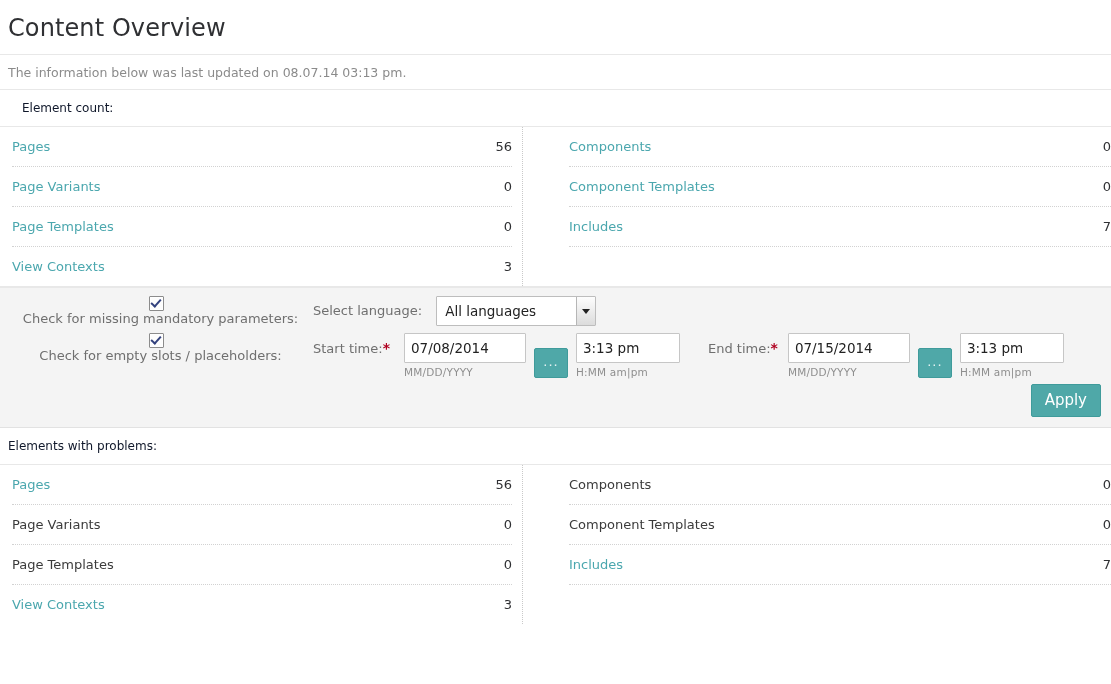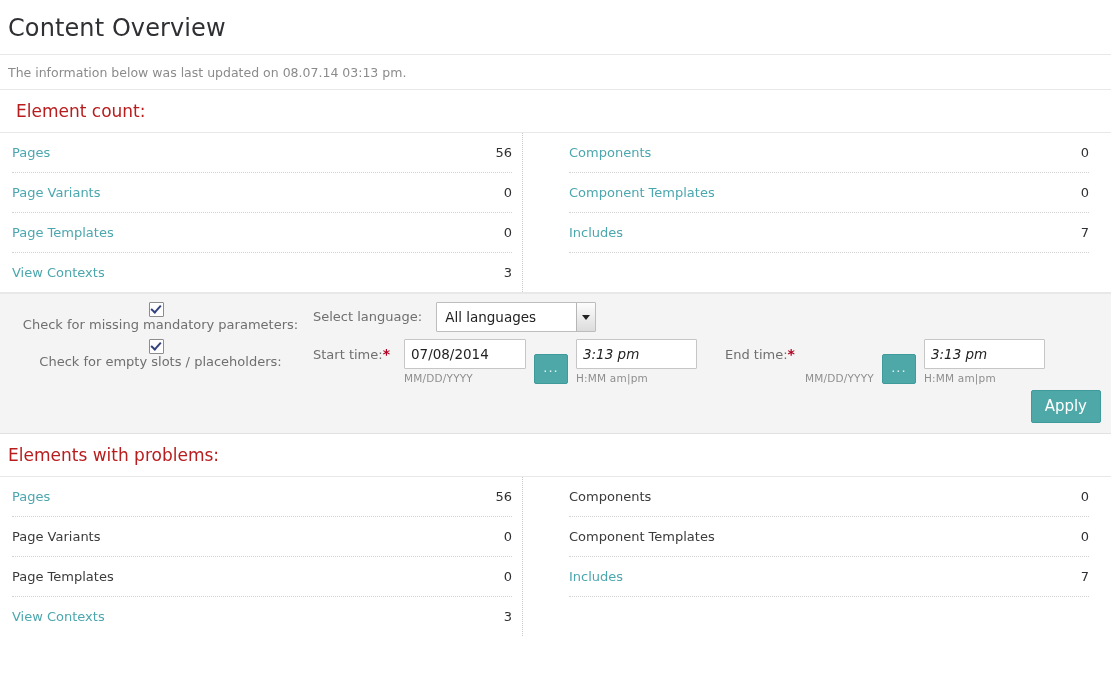--- a/index.html
+++ b/index.html
@@ -40,23 +40,23 @@
   }
 
   .subtle-note {
     color: #8b8b8b;
     font-size: 12.5px;
     padding: 10px 0 9px 8px;
     background: #ffffff;
   }
 
   .panel-label {
-    color: #b91c1c;
-    font-size: 17px;
-    padding: 11px 0 11px 16px;
+    color: #0f172a;
+    font-size: 12px;
+    padding: 11px 0 11px 22px;
     background: #ffffff;
   }
 
   
   .count-wrap {
     display: flex;
     width: 100%;
     background: #ffffff;
     box-sizing: border-box;
   }
@@ -66,21 +66,20 @@
   }
   .count-col.left {
     width: 523px;
     border-right: 1px dotted #c9c9c9;
     padding-left: 12px;
     padding-right: 10px;
   }
   .count-col.right {
     width: 588px;
     padding-left: 46px;
-    padding-right: 22px;
   }
   .count-row {
     display: flex;
     justify-content: space-between;
     align-items: center;
     height: 39px;
     border-bottom: 1px dotted #d2d2d2;
     font-size: 13px;
   }
   .count-row:last-child {
@@ -217,21 +216,21 @@
     border: 1px solid #c6c6c6;
     background: #ffffff;
     font-family: "DejaVu Sans", "Liberation Sans", sans-serif;
     font-size: 13.5px;
     color: #222;
     padding: 0 6px;
     box-sizing: border-box;
     border-radius: 1px;
   }
   input.date { width: 122px; }
-  input.time { width: 121px; font-style: italic; }
+  input.time { width: 104px; }
   .hint {
     color: #8e8e8e;
     font-size: 10.5px;
     padding-top: 3px;
     letter-spacing: .2px;
   }
   .dots-btn {
     width: 34px;
     height: 30px;
     background: #4fa8a8;
@@ -356,20 +355,21 @@
           <span class="hint">H:MM am|pm</span>
         </span>
       </span>
 
       <span class="gap-lg"></span>
 
       <span class="field-label"><span>End time:</span><span class="req">*</span></span>
 
       <span class="dt-group" style="margin-left:10px;">
         <span class="fld-stack">
+          <input class="txt date" type="text" value="07/15/2014" style="">
           <span class="hint">MM/DD/YYYY</span>
         </span>
         <span class="dots-btn">...</span>
         <span class="fld-stack">
           <input class="txt time" type="text" value="3:13 pm" style="">
           <span class="hint">H:MM am|pm</span>
         </span>
       </span>
     </div>
 

